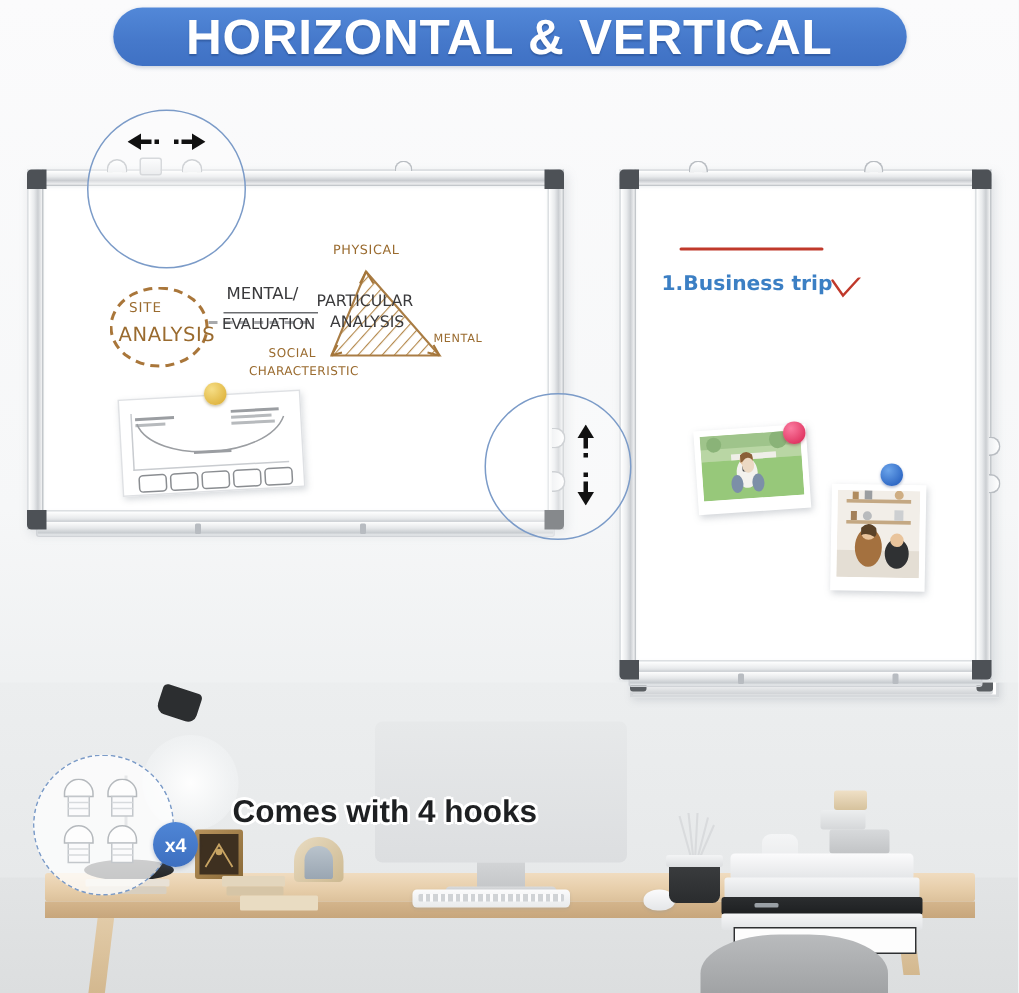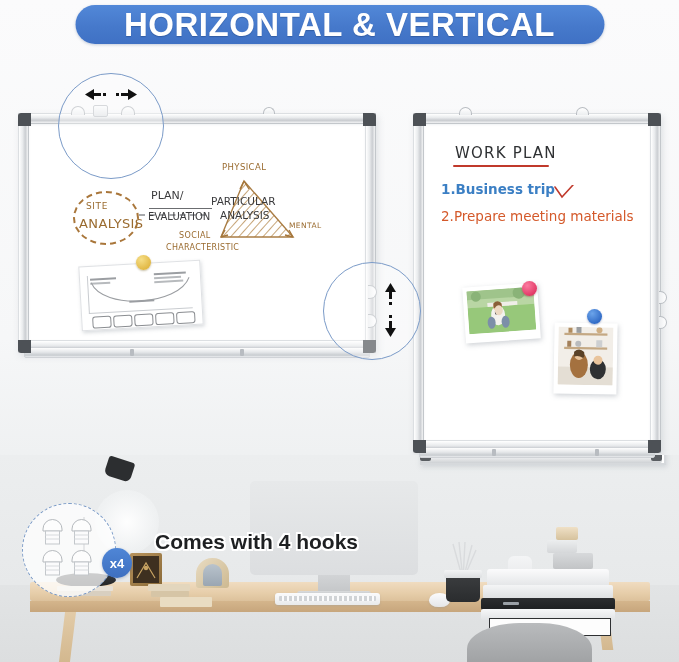--- a/index.html
+++ b/index.html
@@ -214,21 +214,21 @@
       <div class="tray-notch" style="left:105px;"></div>
       <div class="tray-notch" style="left:215px;"></div>
     </div>
 
     <div class="sa-circle" style="left:55px;top:78px;width:62px;height:50px;"></div>
     <div class="hand ink-brown" style="left:68px;top:88px;font-size:9px;letter-spacing:.6px;">SITE</div>
     <div class="hand ink-brown" style="left:61px;top:103px;font-size:13px;letter-spacing:.4px;">ANALYSIS</div>
 
     <div class="dash-line" style="left:121px;top:101px;width:67px;"></div>
 
-    <div class="hand ink-dark" style="left:133px;top:76px;font-size:11px;">PLAN/</div>
+    <div class="hand ink-dark" style="left:133px;top:76px;font-size:11px;">MENTAL/</div>
     <div style="position:absolute;left:131px;top:95px;width:63px;height:1px;background:#6b6d70;"></div>
     <div class="hand ink-dark" style="left:130px;top:98px;font-size:10px;">EVALUATION</div>
 
     <div class="tri" style="left:195px;top:62px;width:86px;height:72px;">
       <svg width="86" height="72" viewBox="0 0 86 72">
         <defs>
           <pattern id="hatch" width="6" height="6" patternUnits="userSpaceOnUse" patternTransform="rotate(42)">
             <line x1="0" y1="0" x2="0" y2="6" stroke="#b08242" stroke-width="1.5"></line>
           </pattern>
         </defs>
@@ -314,29 +314,27 @@
     <div class="hook" style="left:46px;top:-6px;width:11px;height:7px;"></div>
     <div class="hook" style="left:163px;top:-6px;width:11px;height:7px;"></div>
     <div class="hook-v" style="right:-6px;top:178px;width:7px;height:11px;"></div>
     <div class="hook-v" style="right:-6px;top:203px;width:7px;height:11px;"></div>
 
     <div class="tray">
       <div class="tray-notch" style="left:72px;"></div>
       <div class="tray-notch" style="left:175px;"></div>
     </div>
 
-    <div class="rb-title" style="left:42px;top:31px;">WORK PLAN</div>
     <div class="rb-underline" style="left:40px;top:52px;width:96px;"></div>
 
     <div class="rb-l1" style="left:28px;top:68px;font-weight:bold;">1.Business trip</div>
     <svg style="position:absolute;left:141px;top:72px;" width="20" height="16" viewBox="0 0 20 16">
       <path d="M1,2 L8,12 L19,0" stroke="#c0392b" stroke-width="1.6" fill="none" stroke-linecap="round"></path>
     </svg>
 
-    <div class="rb-l2" style="left:28px;top:95px;">2.Prepare meeting materials</div>
 
     <div class="photo" style="left:51px;top:172px;width:67px;height:43px;transform:rotate(-4deg);">
       <svg class="photo-img" viewBox="0 0 67 43" preserveAspectRatio="none">
         <rect width="67" height="43" fill="#cfe2bb"></rect>
         <rect y="0" width="67" height="17" fill="#b9d6a4"></rect>
         <rect y="0" width="67" height="9" fill="#9fc48b"></rect>
         <circle cx="9" cy="6" r="5" fill="#8ab378"></circle>
         <circle cx="52" cy="5" r="6" fill="#8ab378"></circle>
         <rect y="17" width="67" height="26" fill="#97c87a"></rect>
         <rect x="20" y="13" width="30" height="4" fill="#efeee8"></rect>

